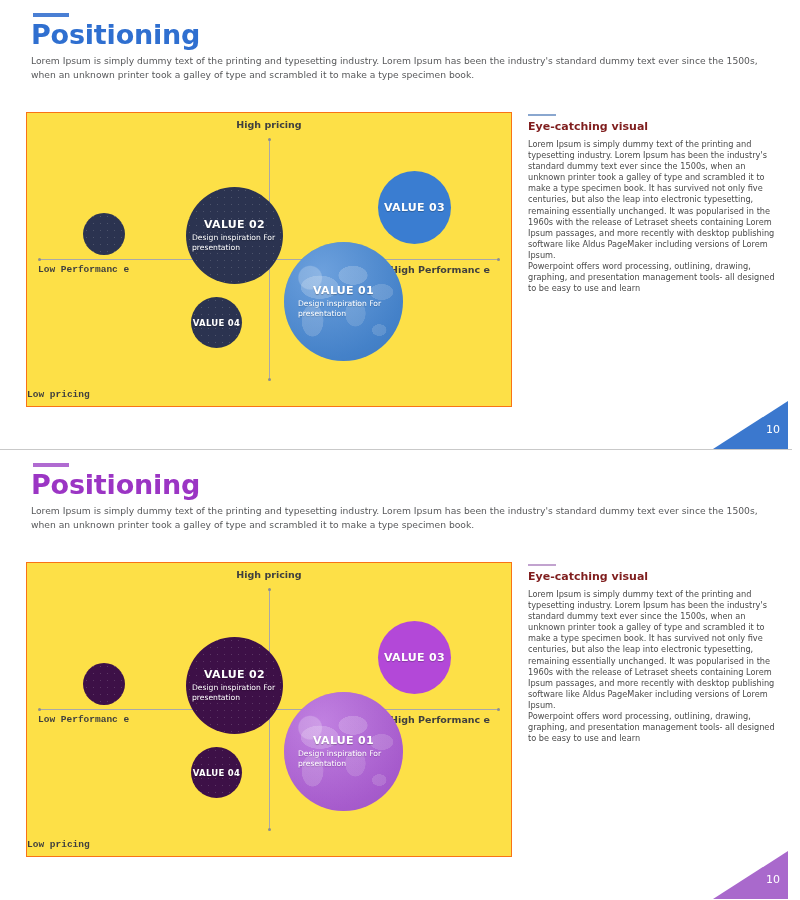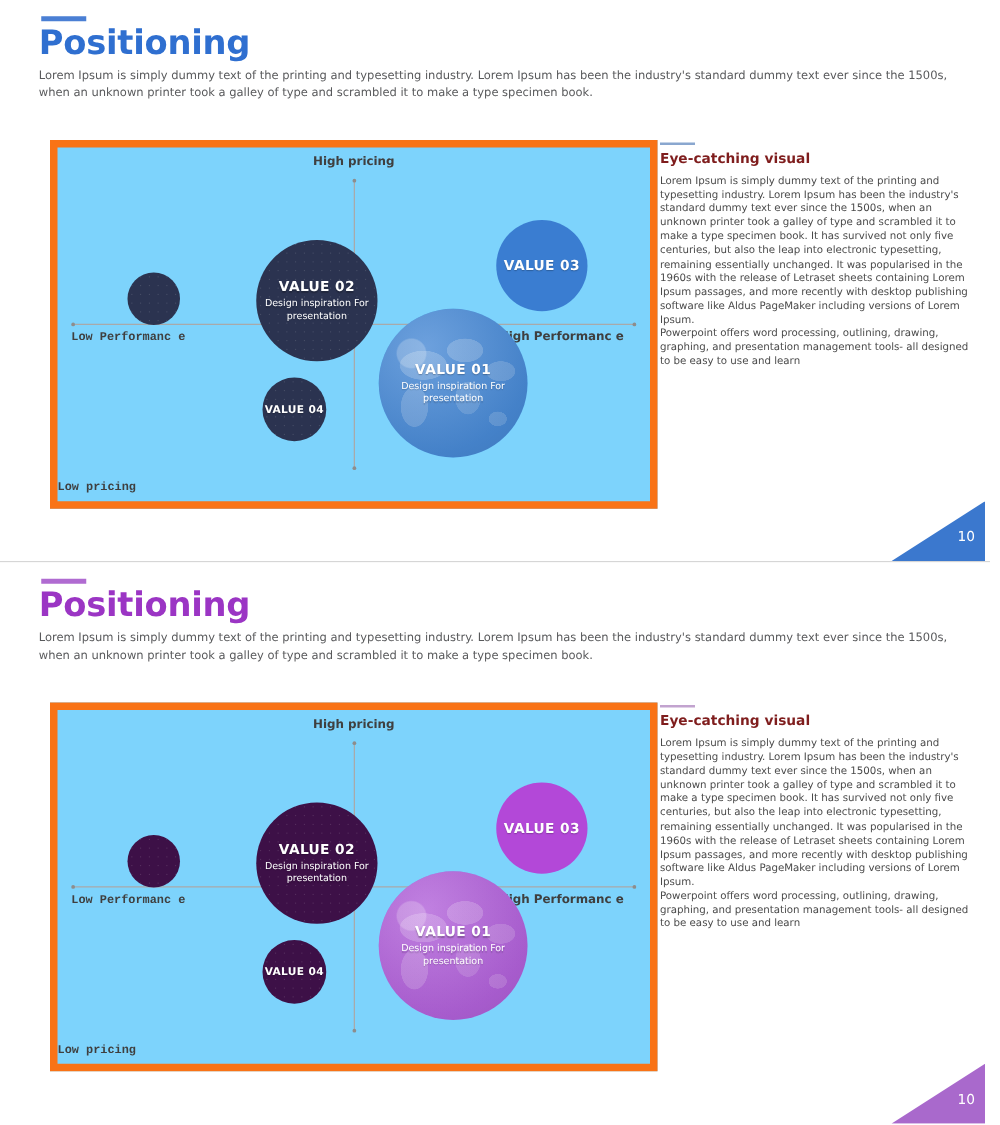--- a/index.html
+++ b/index.html
@@ -40,24 +40,24 @@
     width: 740px;
     font-size: 9.2px;
     line-height: 13.5px;
     color: #58595b;
     font-family: "DejaVu Sans", sans-serif;
   }
 
   
   .chart-panel {
     position: absolute;
-    left: 40px; top: 112px;
+    left: 26px; top: 112px;
     width: 486px; height: 295px;
-    background: #7dd3fc;
-    border: 6px solid #f97316;
+    background: #fde047;
+    border: 1px solid #f97316;
   }
   .axis-v {
     position: absolute;
     left: 50%; top: 26px; bottom: 26px;
     width: 1px; margin-left: -0.5px;
     background: #a9a9a9;
   }
   .axis-h {
     position: absolute;
     top: 50%; left: 12px; right: 12px;
@@ -84,21 +84,20 @@
   .lbl-right { top: 50%; margin-top: 4px; right: 11px; text-align: left; width: 110px; }
 
   
   .bubble {
     position: absolute;
     border-radius: 50%;
     display: flex;
     flex-direction: column;
     align-items: center;
     justify-content: center;
-    text-align: center;
     color: #ffffff;
     overflow: hidden;
   }
   .bubble .bname {
     font-size: 11px;
     font-weight: bold;
     letter-spacing: 0.3px;
     line-height: 13px;
     position: relative; z-index: 2;
     text-shadow: 0 1px 1px rgba(0,0,0,.25);

